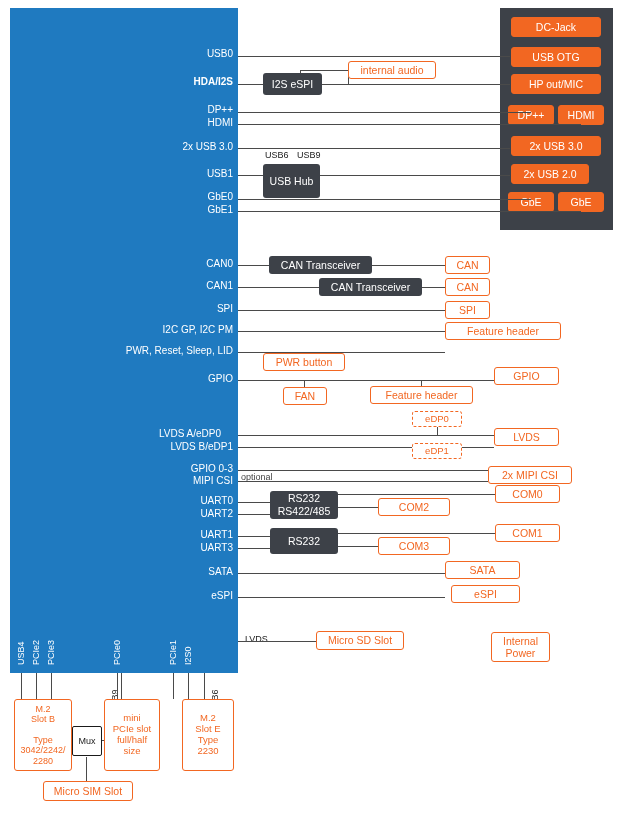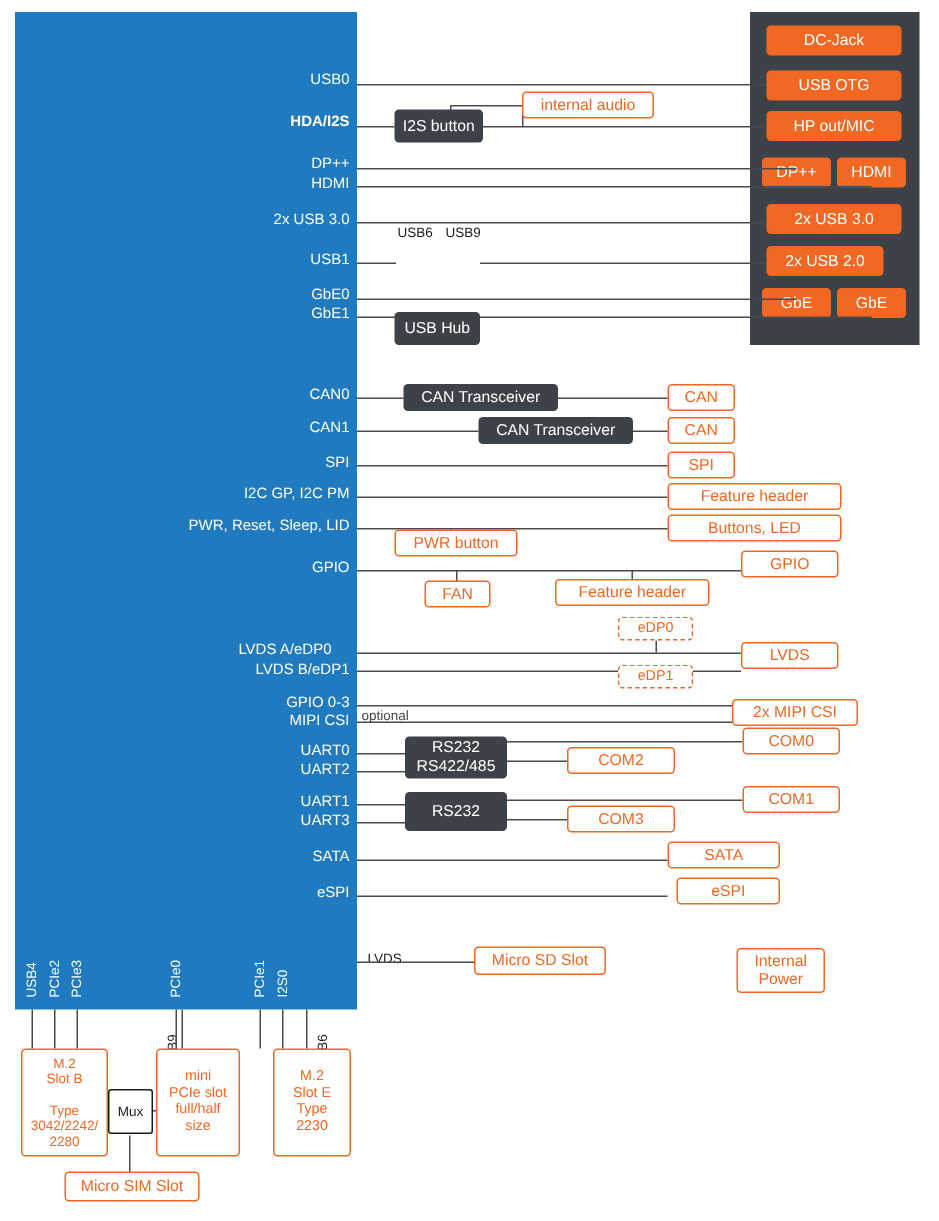--- a/index.html
+++ b/index.html
@@ -156,33 +156,32 @@
   <div class="abs hline" style="left:338px;top:533px;width:157px;"></div>
   <div class="abs hline" style="left:238px;top:548px;width:32px;"></div>
   <div class="abs hline" style="left:338px;top:546px;width:40px;"></div>
 
   <div class="abs hline" style="left:238px;top:573px;width:207px;"></div>
   <div class="abs hline" style="left:238px;top:597px;width:207px;"></div>
 
   <div class="abs hline" style="left:238px;top:641px;width:78px;"></div>
 
   <div class="abs obox" style="left:348px;top:61px;width:88px;height:18px;">internal audio</div>
-  <div class="abs dbox" style="left:263px;top:73px;width:59px;height:22px;">I2S button</div>
-
-  <div class="abs dbox" style="left:263px;top:164px;width:57px;height:22px;margin-top:44px;">USB Hub</div>
+  <div class="abs dbox" style="left:263px;top:73px;width:59px;height:22px;">I2S eSPI</div>
+
+  <div class="abs dbox" style="left:263px;top:164px;width:57px;height:34px;">USB Hub</div>
   <div class="abs tlabel" style="left:265px;top:150px;">USB6</div>
   <div class="abs tlabel" style="left:297px;top:150px;">USB9</div>
 
   <div class="abs dbox" style="left:269px;top:256px;width:103px;height:18px;">CAN Transceiver</div>
   <div class="abs dbox" style="left:319px;top:278px;width:103px;height:18px;">CAN Transceiver</div>
   <div class="abs obox" style="left:445px;top:256px;width:45px;height:18px;">CAN</div>
   <div class="abs obox" style="left:445px;top:278px;width:45px;height:18px;">CAN</div>
   <div class="abs obox" style="left:445px;top:301px;width:45px;height:18px;">SPI</div>
   <div class="abs obox" style="left:445px;top:322px;width:116px;height:18px;">Feature header</div>
-  <div class="abs obox" style="left:445px;top:343px;width:116px;height:18px;">Buttons, LED</div>
   <div class="abs obox" style="left:263px;top:353px;width:82px;height:18px;">PWR button</div>
   <div class="abs obox" style="left:283px;top:387px;width:44px;height:18px;">FAN</div>
   <div class="abs obox" style="left:370px;top:386px;width:103px;height:18px;">Feature header</div>
   <div class="abs obox" style="left:494px;top:367px;width:65px;height:18px;">GPIO</div>
 
   <div class="abs obox dashed" style="left:412px;top:411px;width:50px;height:16px;font-size:9.5px;">eDP0</div>
   <div class="abs obox dashed" style="left:412px;top:443px;width:50px;height:16px;font-size:9.5px;">eDP1</div>
   <div class="abs obox" style="left:494px;top:428px;width:65px;height:18px;">LVDS</div>
   <div class="abs tlabel grey" style="left:241px;top:472px;">optional</div>
   <div class="abs obox" style="left:488px;top:466px;width:84px;height:18px;">2x MIPI CSI</div>

